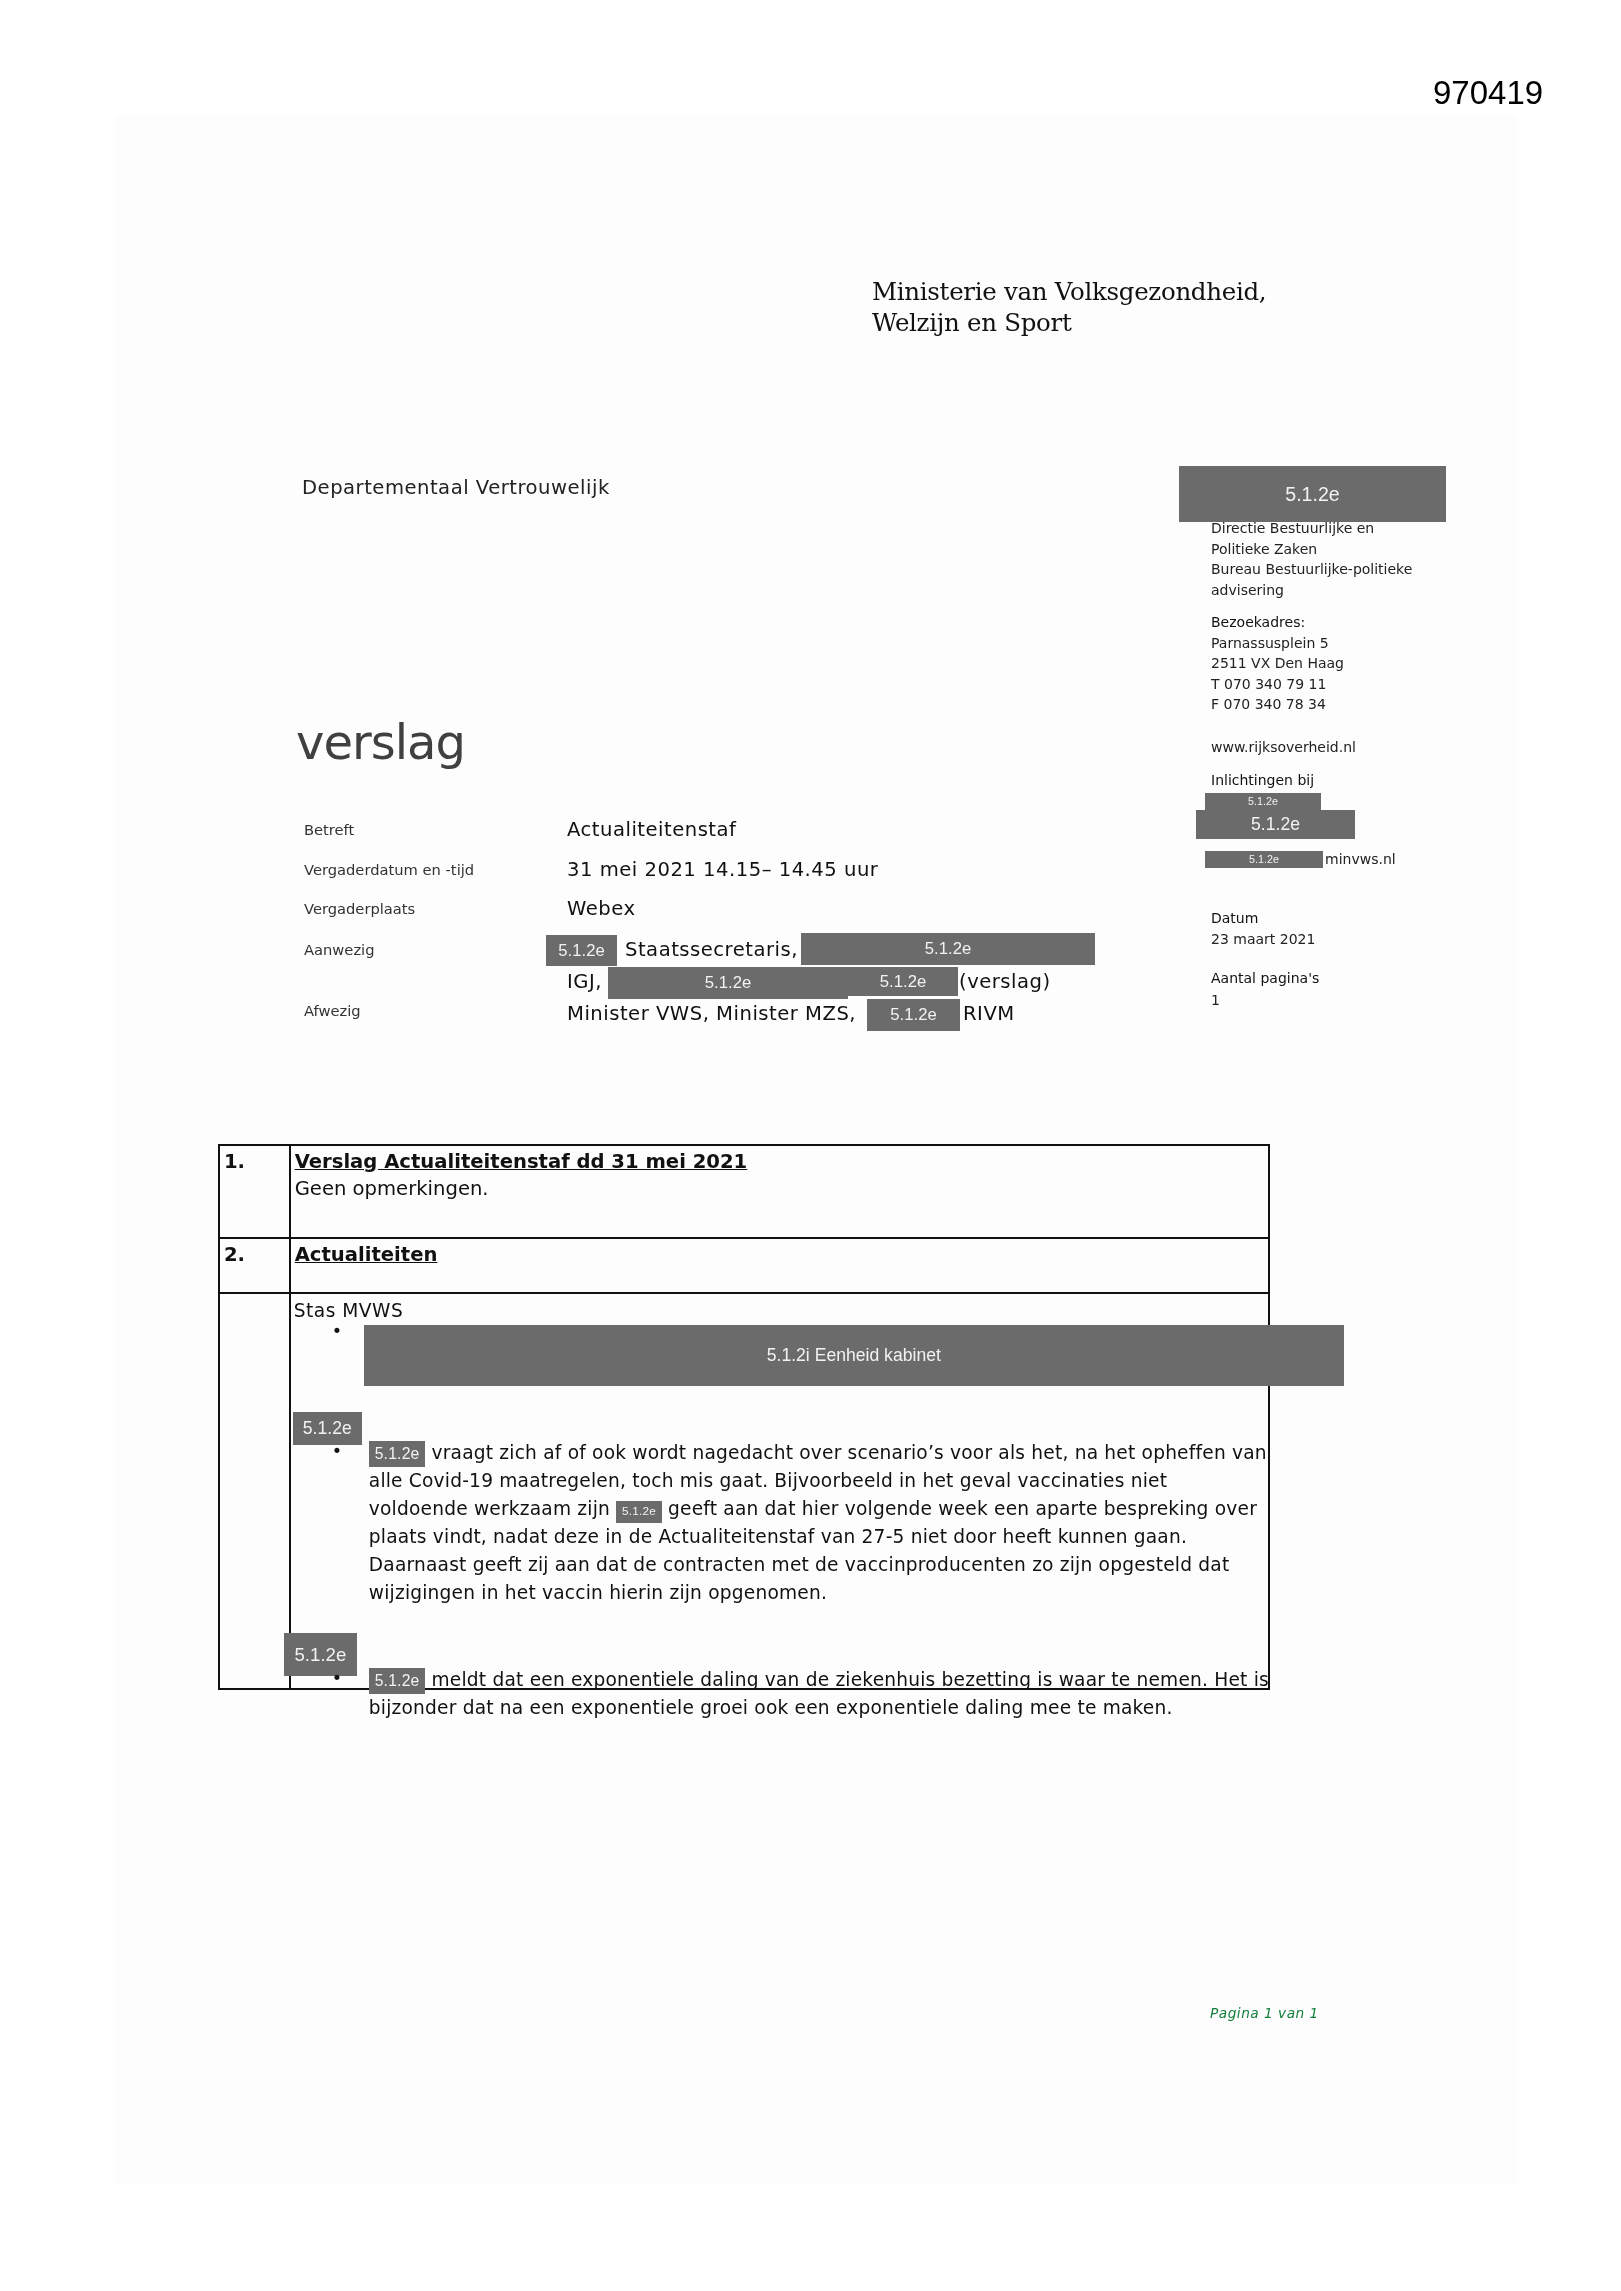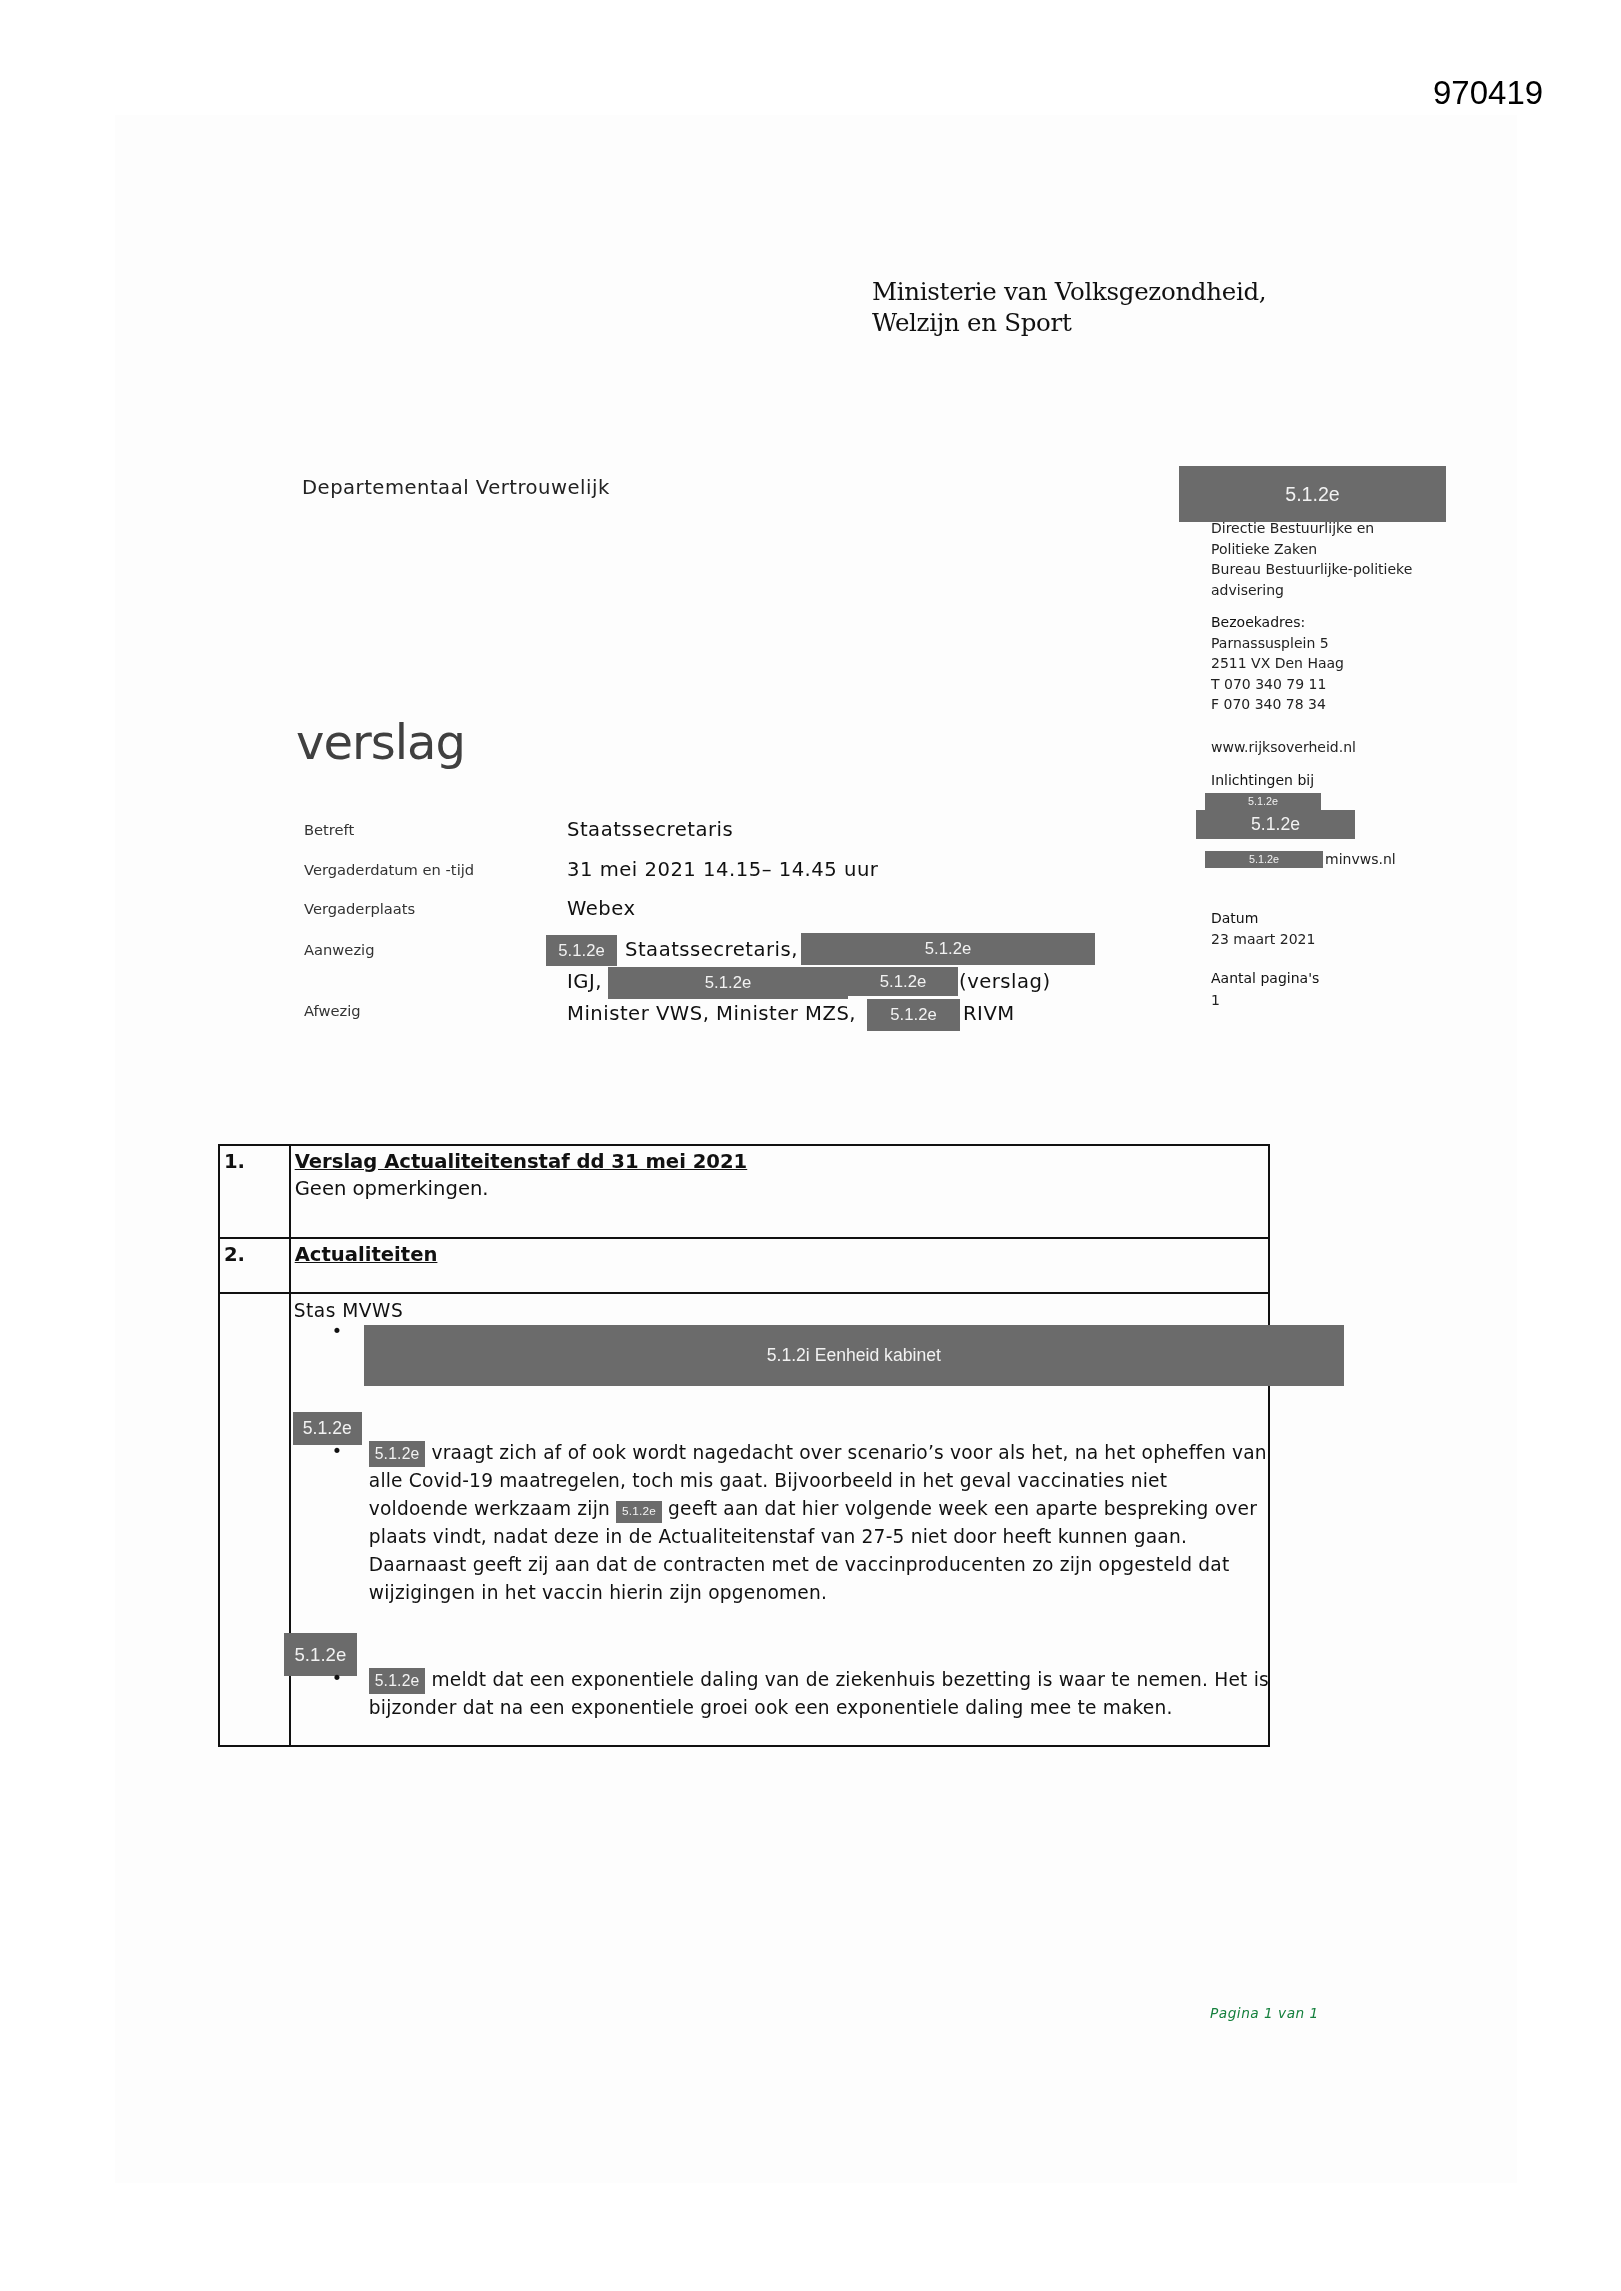--- a/index.html
+++ b/index.html
@@ -53,21 +53,21 @@
 
 <div class="abs ministry">
   <div>Ministerie van Volksgezondheid,</div>
   <div>Welzijn en Sport</div>
 </div>
 
 <div class="abs classification">Departementaal Vertrouwelijk</div>
 <div class="abs doc-type">verslag</div>
 
 <div class="abs meta-label" style="top:821px">Betreft</div>
-<div class="abs meta-value" style="top:818px">Staatssecretaris</div>
+<div class="abs meta-value" style="top:818px">Actualiteitenstaf</div>
 
 <div class="abs meta-label" style="top:861px">Vergaderdatum en -tijd</div>
 <div class="abs meta-value" style="top:858px">31 mei 2021 14.15– 14.45 uur</div>
 
 <div class="abs meta-label" style="top:900px">Vergaderplaats</div>
 <div class="abs meta-value" style="top:897px">Webex</div>
 
 <div class="abs meta-label" style="top:941px">Aanwezig</div>
 <div class="redact" style="left:546px;top:935px;width:71px;height:31px;font-size:16.7px">5.1.2e</div>
 <div class="abs meta-value" style="left:625px;top:938px">Staatssecretaris,</div>
@@ -116,21 +116,21 @@
       <div class="item-title">Verslag Actualiteitenstaf dd 31 mei 2021</div>
       <div style="margin-top:3.9px">Geen opmerkingen.</div>
     </td>
   </tr>
   <tr style="height:55px">
     <td class="num">2.</td>
     <td>
       <div class="item-title">Actualiteiten</div>
     </td>
   </tr>
-  <tr style="height:453px">
+  <tr style="height:396px">
     <td class="num"></td>
     <td style="position:relative;padding:0">
       <div class="abs" style="left:2.9px;top:5.9px;font-size:18.6px;letter-spacing:0.5px">Stas MVWS</div>
       <div class="abs" style="left:41px;top:27.4px;font-size:17.6px">•</div>
       <div class="redact" style="left:73px;top:31px;width:980px;height:61px;font-size:17.6px">5.1.2i Eenheid kabinet</div>
 
       <div class="redact" style="left:2px;top:118px;width:69px;height:33px;font-size:17.6px">5.1.2e</div>
       <div class="abs" style="left:41px;top:147px;font-size:17.6px">•</div>
       <div class="abs para" style="left:78px;top:145px">
         <div><span class="inline-redact">5.1.2e</span> <span>vraagt zich af of ook wordt nagedacht over scenario’s voor als het, na het opheffen van</span></div>

